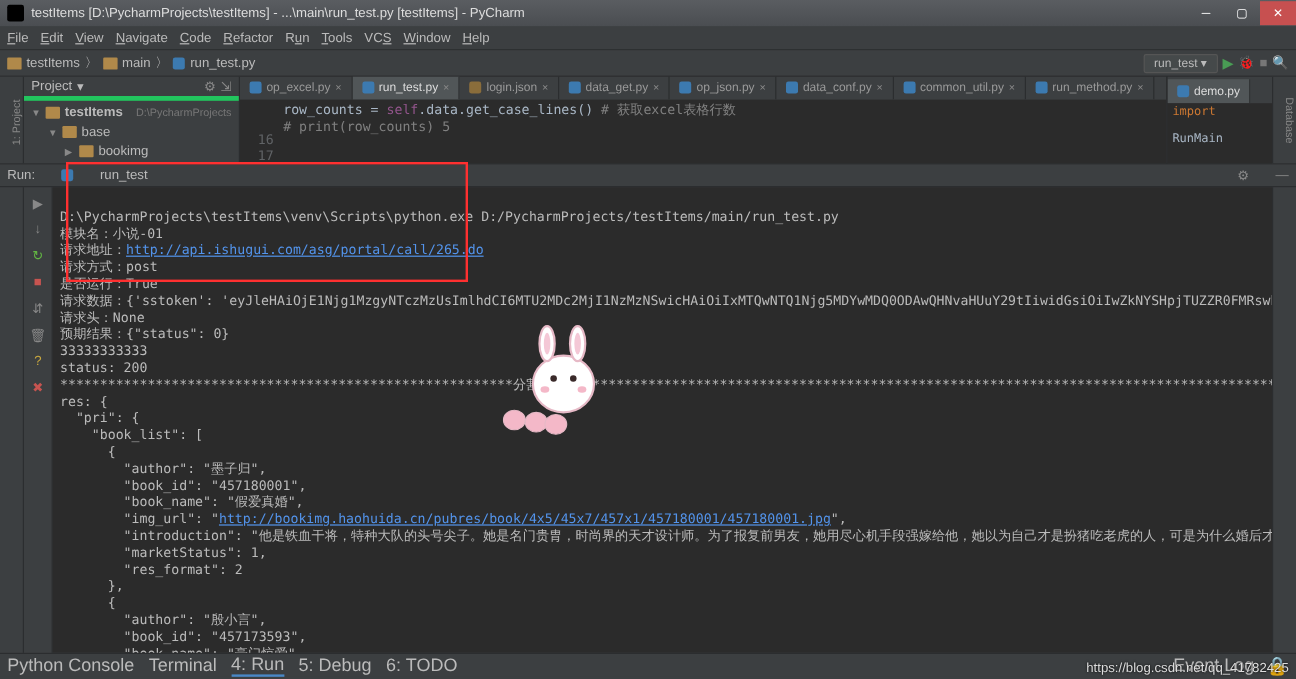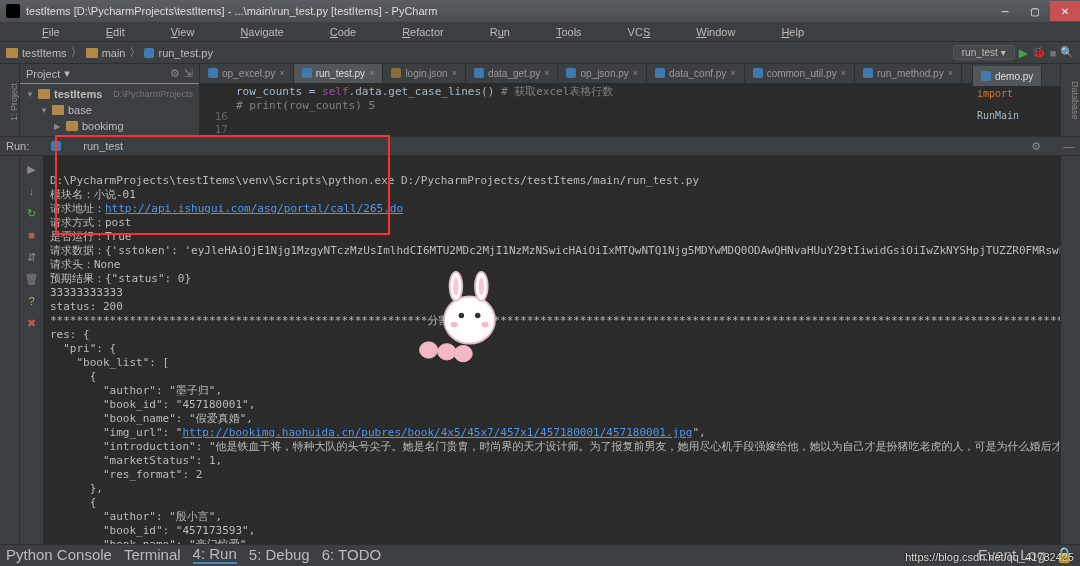--- a/index.html
+++ b/index.html
@@ -3,34 +3,34 @@
 <meta charset="utf-8">
 <style>
 * { margin: 0; padding: 0; box-sizing: border-box; }
 body { font-family: "Microsoft YaHei", "Segoe UI", sans-serif; font-size: 11px; background: #3c3f41; color: #bbbbbb; width: 1080px; height: 566px; overflow: hidden; position: relative; }
 .titlebar { height: 22px; background: linear-gradient(#5a5d61,#4a4d51); display: flex; align-items: center; padding-left: 6px; color: #ddd; font-size: 11px; }
 .titlebar .icon { width: 14px; height: 14px; background: #000; margin-right: 6px; border-radius: 2px; }
 .win-controls { margin-left: auto; display: flex; }
 .win-btn { width: 30px; height: 20px; display: flex; align-items: center; justify-content: center; color: #fff; font-size: 10px; }
 .win-close { background: #c75050; }
 .menubar { height: 20px; background: #3c3f41; display: flex; align-items: center; padding-left: 6px; gap: 10px; font-size: 11px; border-bottom: 1px solid #2b2d2f; }
-.menubar span { color: #bbb; margin-left: 36px; }
+.menubar span { color: #bbb; }
 .menubar span u { text-decoration: underline; }
 .navbar { height: 22px; background: #3c3f41; display: flex; align-items: center; padding: 0 6px; border-bottom: 1px solid #2b2d2f; }
 .crumb { display: flex; align-items: center; gap: 4px; }
 .folder-icon { width: 12px; height: 10px; background: #b0894a; border-radius: 1px; display: inline-block; }
 .py-icon { width: 10px; height: 10px; background: #3c7ab0; border-radius: 2px; display: inline-block; }
 .navbar-right { margin-left: auto; display: flex; align-items: center; gap: 4px; }
 .run-config { background: #45494a; border: 1px solid #555; padding: 1px 8px; border-radius: 2px; font-size: 10px; }
 .tri-green { color: #499c54; font-size: 12px; }
 .bug-green { color: #499c54; }
 .mainrow { display: flex; height: 72px; }
 .left-gutter { width: 20px; background: #3c3f41; border-right: 1px solid #2b2d2f; writing-mode: vertical-rl; font-size: 9px; color: #888; display: flex; flex-direction: column; align-items: center; gap: 4px; padding-top: 4px; }
 .projtool { width: 180px; background: #3c3f41; border-right: 1px solid #2b2d2f; font-size: 11px; }
-.projtool-hdr { height: 20px; display: flex; align-items: center; padding: 0 6px; border-bottom: 1px solid #22c55e; gap: 4px; }
+.projtool-hdr { height: 20px; display: flex; align-items: center; padding: 0 6px; border-bottom: 4px solid #22c55e; gap: 4px; }
 .tree { padding: 2px 6px; }
 .tree-row { display: flex; align-items: center; gap: 4px; height: 16px; }
 .tree-indent1 { padding-left: 14px; }
 .tree-indent2 { padding-left: 28px; }
 .tree-arrow { color: #888; font-size: 8px; width: 8px; }
 .editor { flex: 1; background: #2b2b2b; display: flex; flex-direction: column; }
 .tabbar { height: 22px; background: #3c3f41; display: flex; align-items: flex-end; overflow: hidden; }
 .tab { height: 20px; padding: 0 8px; display: flex; align-items: center; gap: 4px; font-size: 10px; border-right: 1px solid #2b2d2f; color: #999; justify-content: space-between; }
 .tab.active { background: #515658; color: #ddd; }
 .tab-close { color: #888; font-size: 9px; }

